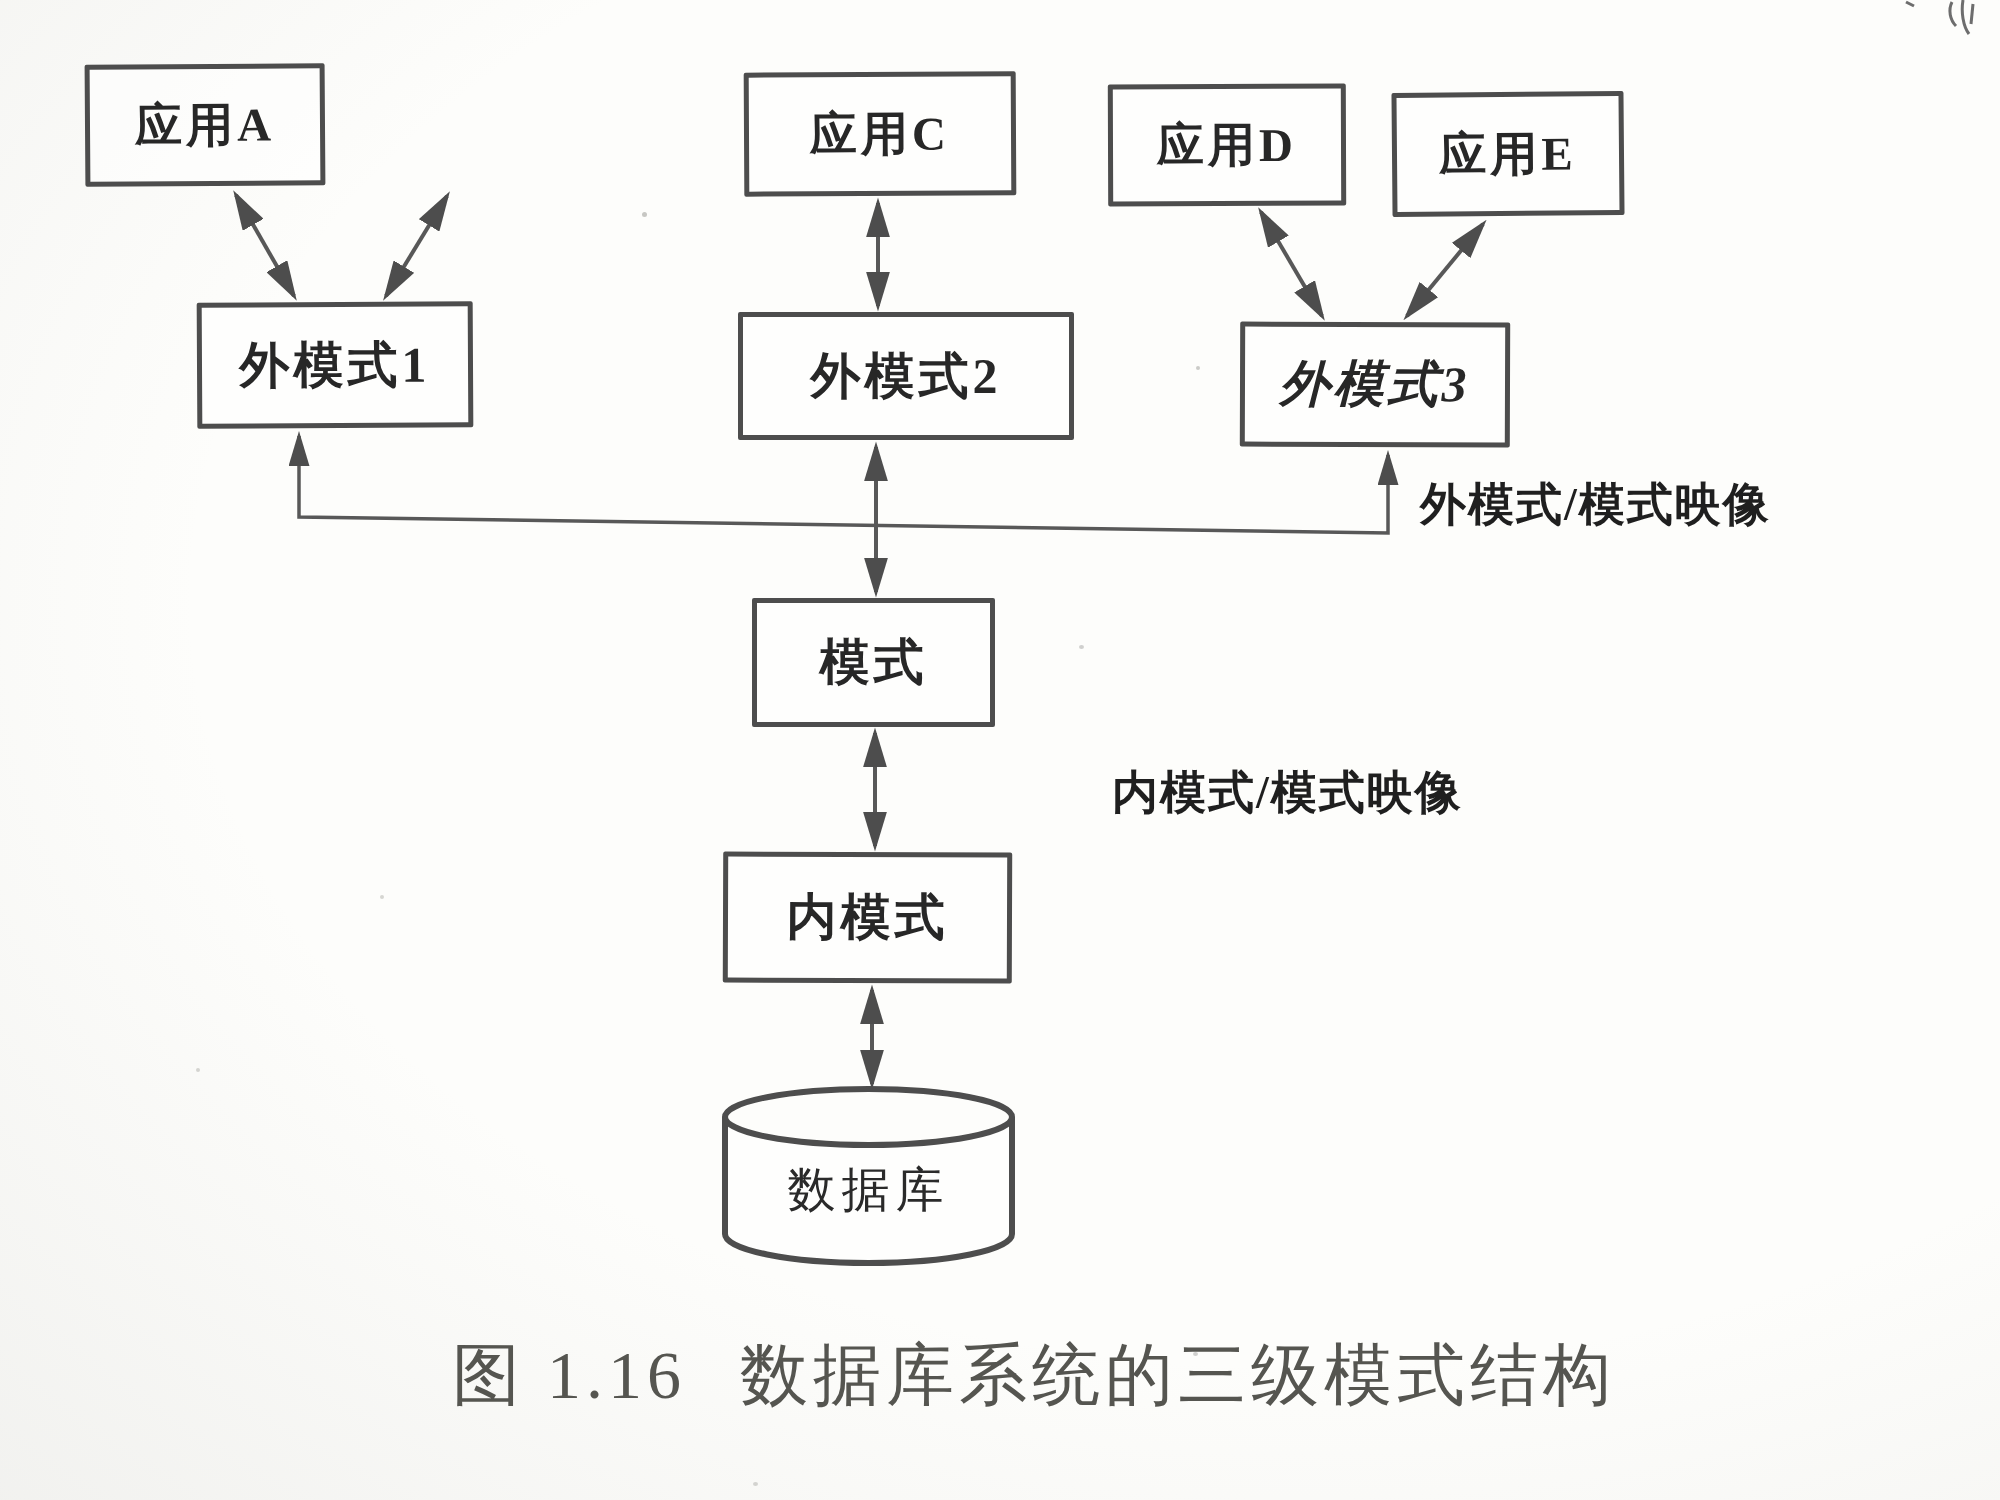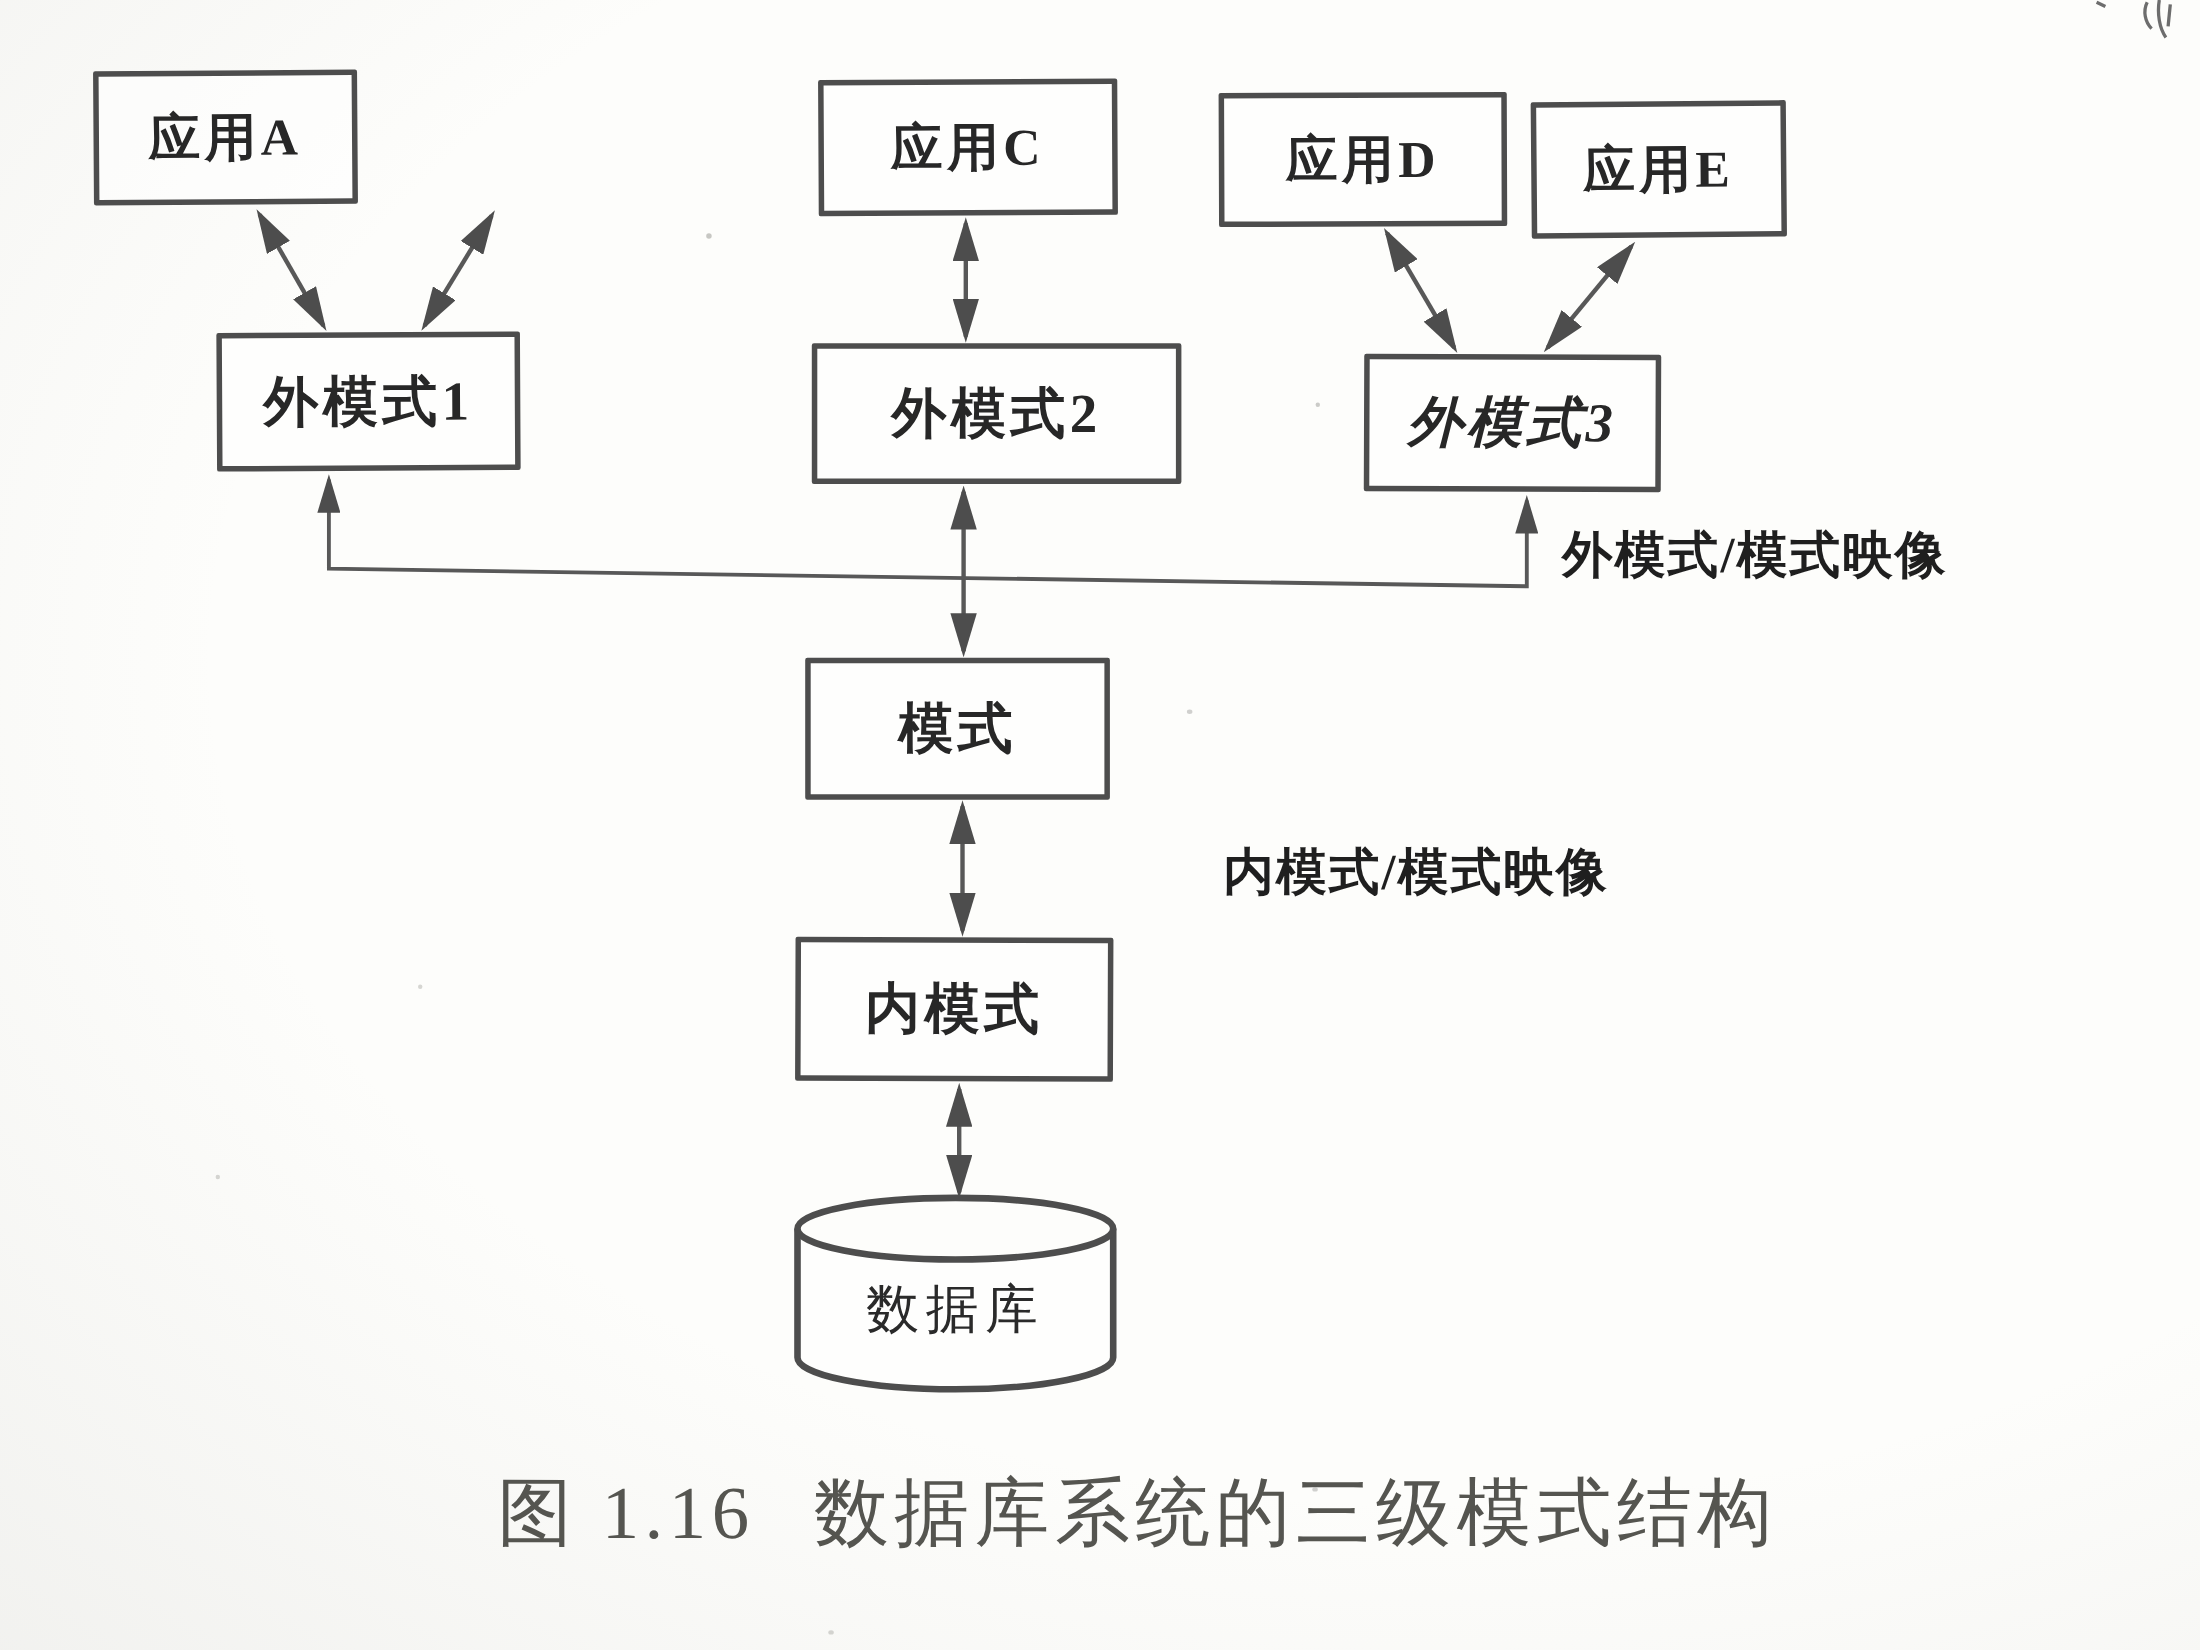--- a/index.html
+++ b/index.html
@@ -55,38 +55,38 @@
 <body>
 
 <div id="canvas">
 
   <div class="node app" style="left:85px;top:64px;width:240px;height:122px;transform:rotate(-0.4deg);">
     <span>应用A</span>
   </div>
   <div class="node app" style="left:744px;top:72px;width:272px;height:124px;transform:rotate(-0.3deg);">
     <span>应用C</span>
   </div>
-  <div class="node app" style="left:1108px;top:84px;width:262px;height:122px;transform:rotate(-0.2deg);">
+  <div class="node app" style="left:1108px;top:84px;width:238px;height:122px;transform:rotate(-0.2deg);">
     <span>应用D</span>
   </div>
   <div class="node app" style="left:1392px;top:92px;width:232px;height:124px;transform:rotate(-0.5deg);">
     <span>应用E</span>
   </div>
 
   <div class="node" style="left:197px;top:302px;width:276px;height:126px;transform:rotate(-0.3deg);">
     <span>外模式1</span>
   </div>
   <div class="node" style="left:738px;top:312px;width:336px;height:128px;">
     <span>外模式2</span>
   </div>
   <div class="node" style="left:1240px;top:322px;width:270px;height:125px;transform:rotate(0.2deg);font-style:italic;">
     <span>外模式3</span>
   </div>
 
-  <div class="node" style="left:732px;top:598px;width:277px;height:129px;">
+  <div class="node" style="left:752px;top:598px;width:243px;height:129px;">
     <span>模式</span>
   </div>
 
   <div class="node" style="left:723px;top:852px;width:289px;height:131px;transform:rotate(0.2deg);">
     <span>内模式</span>
   </div>
 
   <svg class="layer" width="2000" height="1500" viewBox="0 0 2000 1500">
     <defs>
       <marker id="ah" viewBox="0 0 10 6" refX="8.6" refY="3" markerWidth="10" markerHeight="6" orient="auto-start-reverse">

